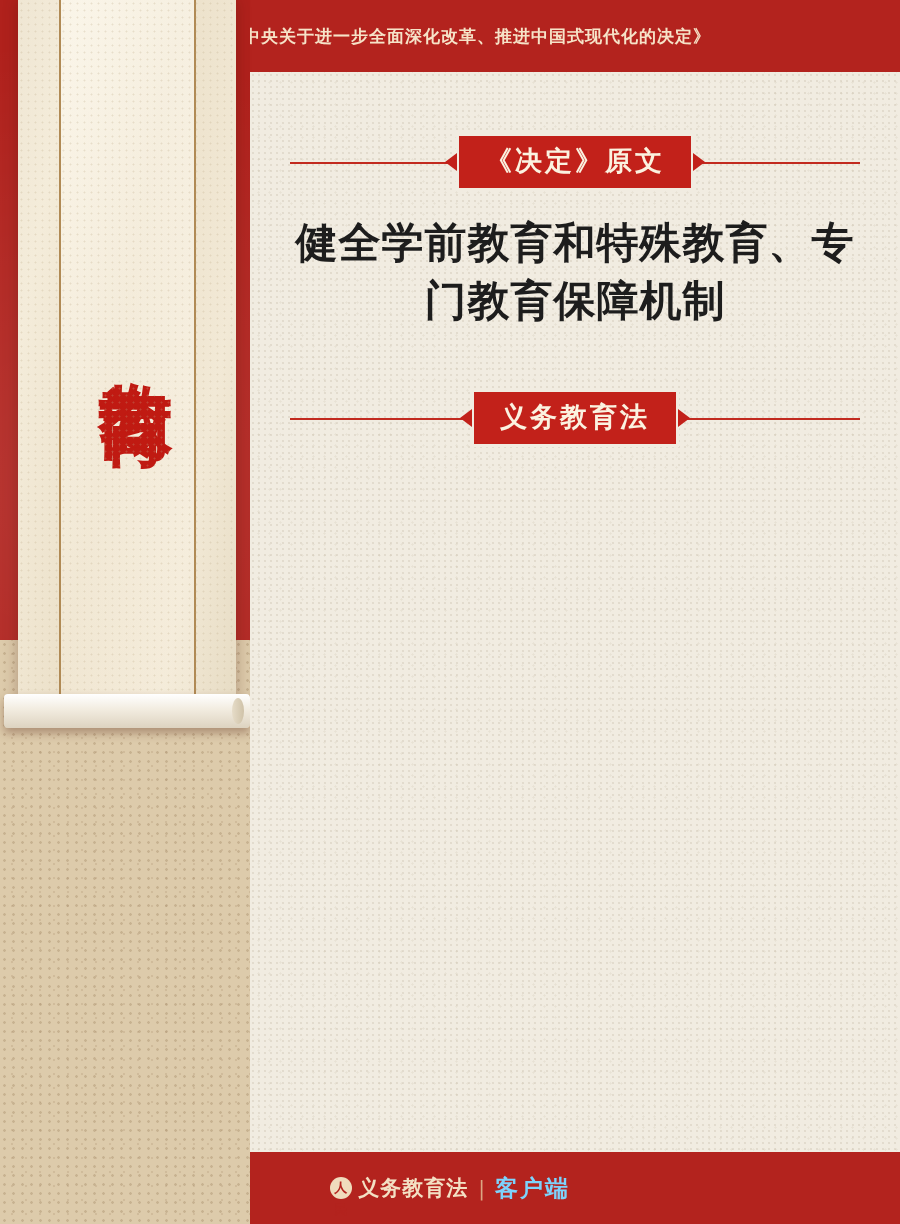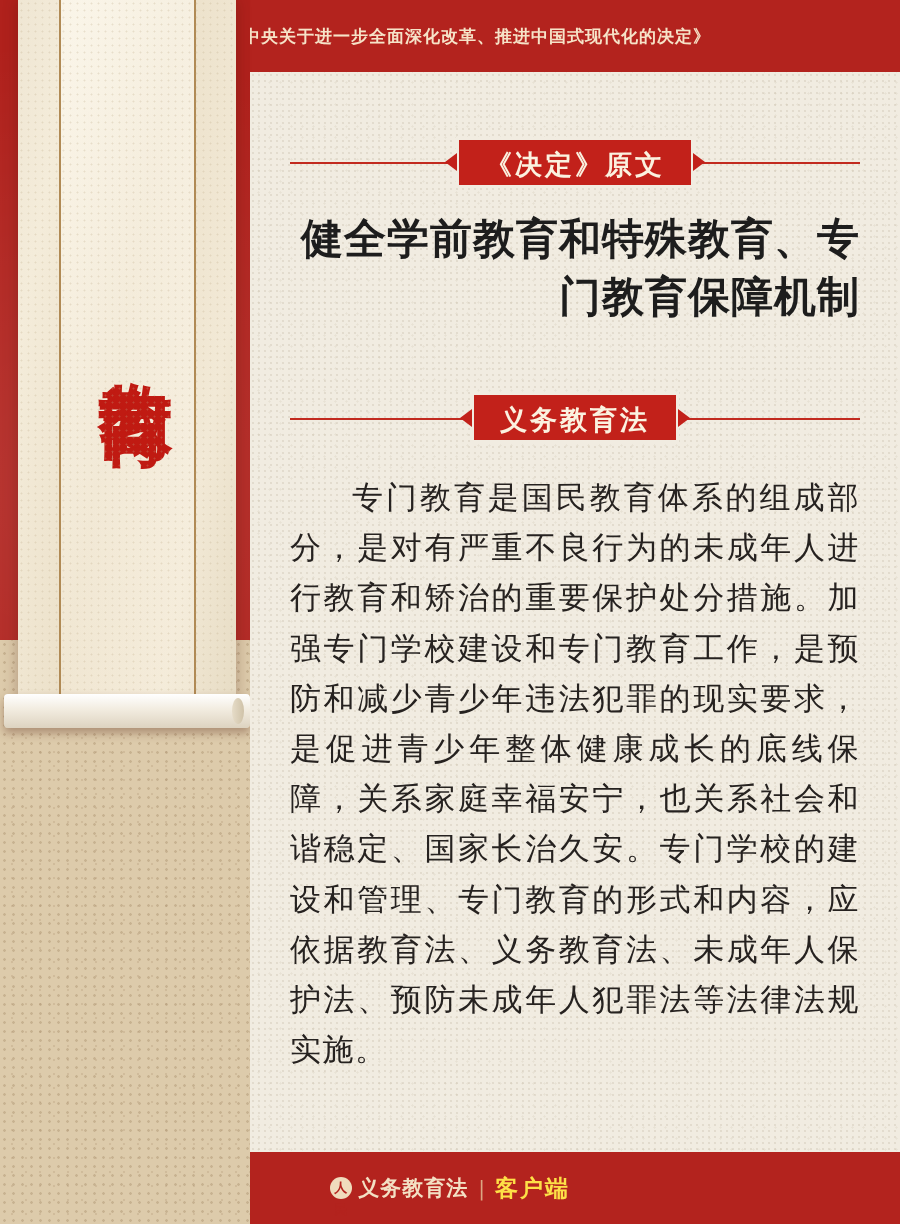--- a/index.html
+++ b/index.html
@@ -169,21 +169,21 @@
     left: 0;
   }
   .ribbon .label {
     position: relative;
     z-index: 2;
     background: #c2211a;
     color: #fbf2e0;
     font-size: 27px;
     font-weight: 700;
     letter-spacing: 3px;
-    padding: 7px 26px 2px;
+    padding: 7px 26px 9px;
     font-family: Liberation Mono, monospace;
     box-shadow: 0 0 0 3px #f1ece1;
   }
   .ribbon .label:before,
   .ribbon .label:after {
     content: "";
     position: absolute;
     top: 50%;
     transform: translateY(-50%);
     width: 0; height: 0;
@@ -202,22 +202,22 @@
   .ribbon-1 { margin-top: 62px; }
   .ribbon-2 { margin-top: 60px; }
 
   .headline {
     margin-top: 24px;
     color: #1d1d1d;
     font-size: 42px;
     line-height: 1.38;
     font-weight: 700;
     letter-spacing: 1px;
-    font-family: Liberation Mono, monospace;
-    text-align: right;
+    font-family: Liberation Sans, sans-serif;
+    text-align: center;
   }
 
   .explanation {
     margin-top: 26px;
     color: #262220;
     font-size: 31px;
     line-height: 1.62;
     letter-spacing: 1.5px;
     text-indent: 62px;
     text-align: justify;
@@ -256,21 +256,21 @@
     line-height: 22px;
     text-align: center;
     font-weight: 700;
   }
   .footer-sep {
     color: #e7c79d;
     font-size: 20px;
     opacity: .8;
   }
   .footer-app {
-    color: #fde047;
+    color: #7dd3fc;
     font-size: 23px;
     font-weight: 700;
     letter-spacing: 2px;
     font-family: "DejaVu Serif", "Liberation Serif", serif;
   }
 </style>
 </head>
 <body>
 
 <div id="page">
@@ -298,21 +298,20 @@
       <div class="label">《决定》原文</div>
     </div>
 
     <div class="headline">健全学前教育和特殊教育、专门教育保障机制</div>
 
     <div class="ribbon ribbon-2">
       <div class="rule"></div>
       <div class="label">义务教育法</div>
     </div>
 
-    <div class="explanation">专门教育是国民教育体系的组成部分，是对有严重不良行为的未成年人进行教育和矫治的重要保护处分措施。加强专门学校建设和专门教育工作，是预防和减少青少年违法犯罪的现实要求，是促进青少年整体健康成长的底线保障，关系家庭幸福安宁，也关系社会和谐稳定、国家长治久安。专门学校的建设和管理、专门教育的形式和内容，应依据教育法、义务教育法、未成年人保护法、预防未成年人犯罪法等法律法规实施。</div>
   </div>
 
   <div class="footer">
     <div class="footer-logo">
       <span class="footer-mark">人民</span>
       <span>义务教育法</span>
     </div>
     <div class="footer-sep">|</div>
     <div class="footer-app">客户端</div>
   </div>

